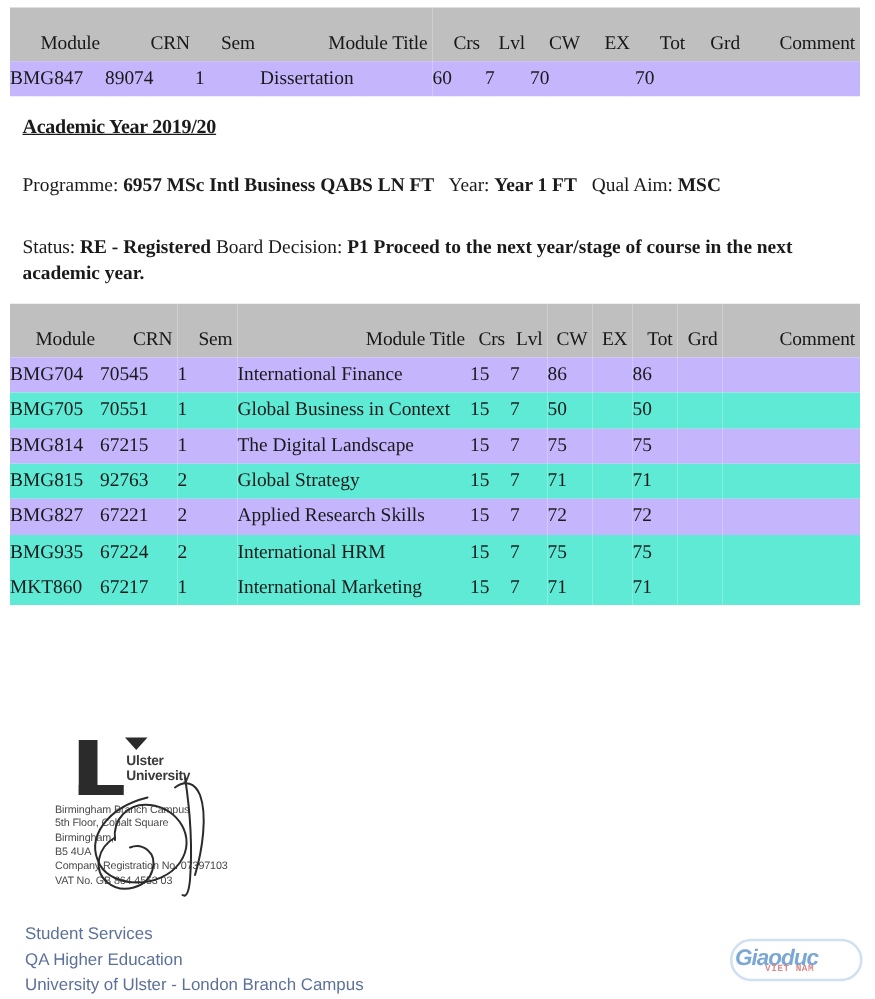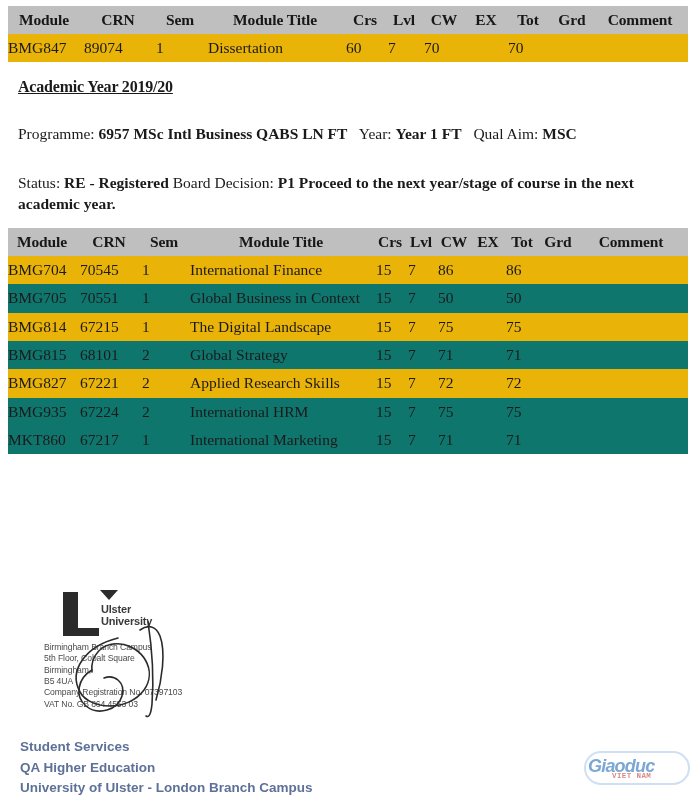--- a/index.html
+++ b/index.html
@@ -18,40 +18,40 @@
 
   
   .rec-table {
     border-collapse: collapse;
     table-layout: fixed;
     width: 680px;
     margin: 0 0 0 8px;
   }
   .rec-table th {
     background: #bfbfbf;
-    font-weight: bold;
-    text-align: center;
-    padding: 5px 4px 5px 0;
+    font-weight: normal;
+    text-align: right;
+    padding: 20px 4px 5px 0;
     font-size: 15.5px;
     letter-spacing: -0.1px;
     color: #171717;
     white-space: nowrap;
   }
   .rec-table td {
     padding: 5px 4px 5px 0;
     font-size: 15.5px;
     vertical-align: middle;
     color: #1a1a1a;
     line-height: 1.18;
   }
   .rec-table tbody tr.stripe td {
-    background: #0f766e;
+    background: #5eead4;
   }
   .rec-table tbody tr.plain td {
-    background: #eab308;
+    background: #c4b5fd;
   }
 
   
   .table-top col.c-module  { width: 76px; }
   .table-top col.c-crn     { width: 72px; }
   .table-top col.c-sem     { width: 52px; }
   .table-top col.c-title   { width: 138px; }
   .table-top col.c-crs     { width: 42px; }
   .table-top col.c-lvl     { width: 36px; }
   .table-top col.c-cw      { width: 44px; }
@@ -162,21 +162,21 @@
   
   .footer-links {
     position: absolute;
     left: 20px;
     top: 737px;
     font-family: "Liberation Sans", "DejaVu Sans", sans-serif;
     font-size: 13.5px;
     line-height: 1.52;
     color: #5d7198;
   }
-  .footer-links div { white-space: nowrap; font-weight: bold; }
+  .footer-links div { white-space: nowrap; }
 
   
   .watermark {
     position: absolute;
     left: 584px;
     top: 747px;
     width: 106px;
     height: 45px;
   }
   .wm-pill {
@@ -339,21 +339,21 @@
       <td>15</td>
       <td>7</td>
       <td>75</td>
       <td></td>
       <td>75</td>
       <td></td>
       <td></td>
     </tr>
     <tr class="stripe">
       <td>BMG815</td>
-      <td>68101</td>
+      <td>92763</td>
       <td>2</td>
       <td class="cell-indent">Global Strategy</td>
       <td>15</td>
       <td>7</td>
       <td>71</td>
       <td></td>
       <td>71</td>
       <td></td>
       <td></td>
     </tr>

